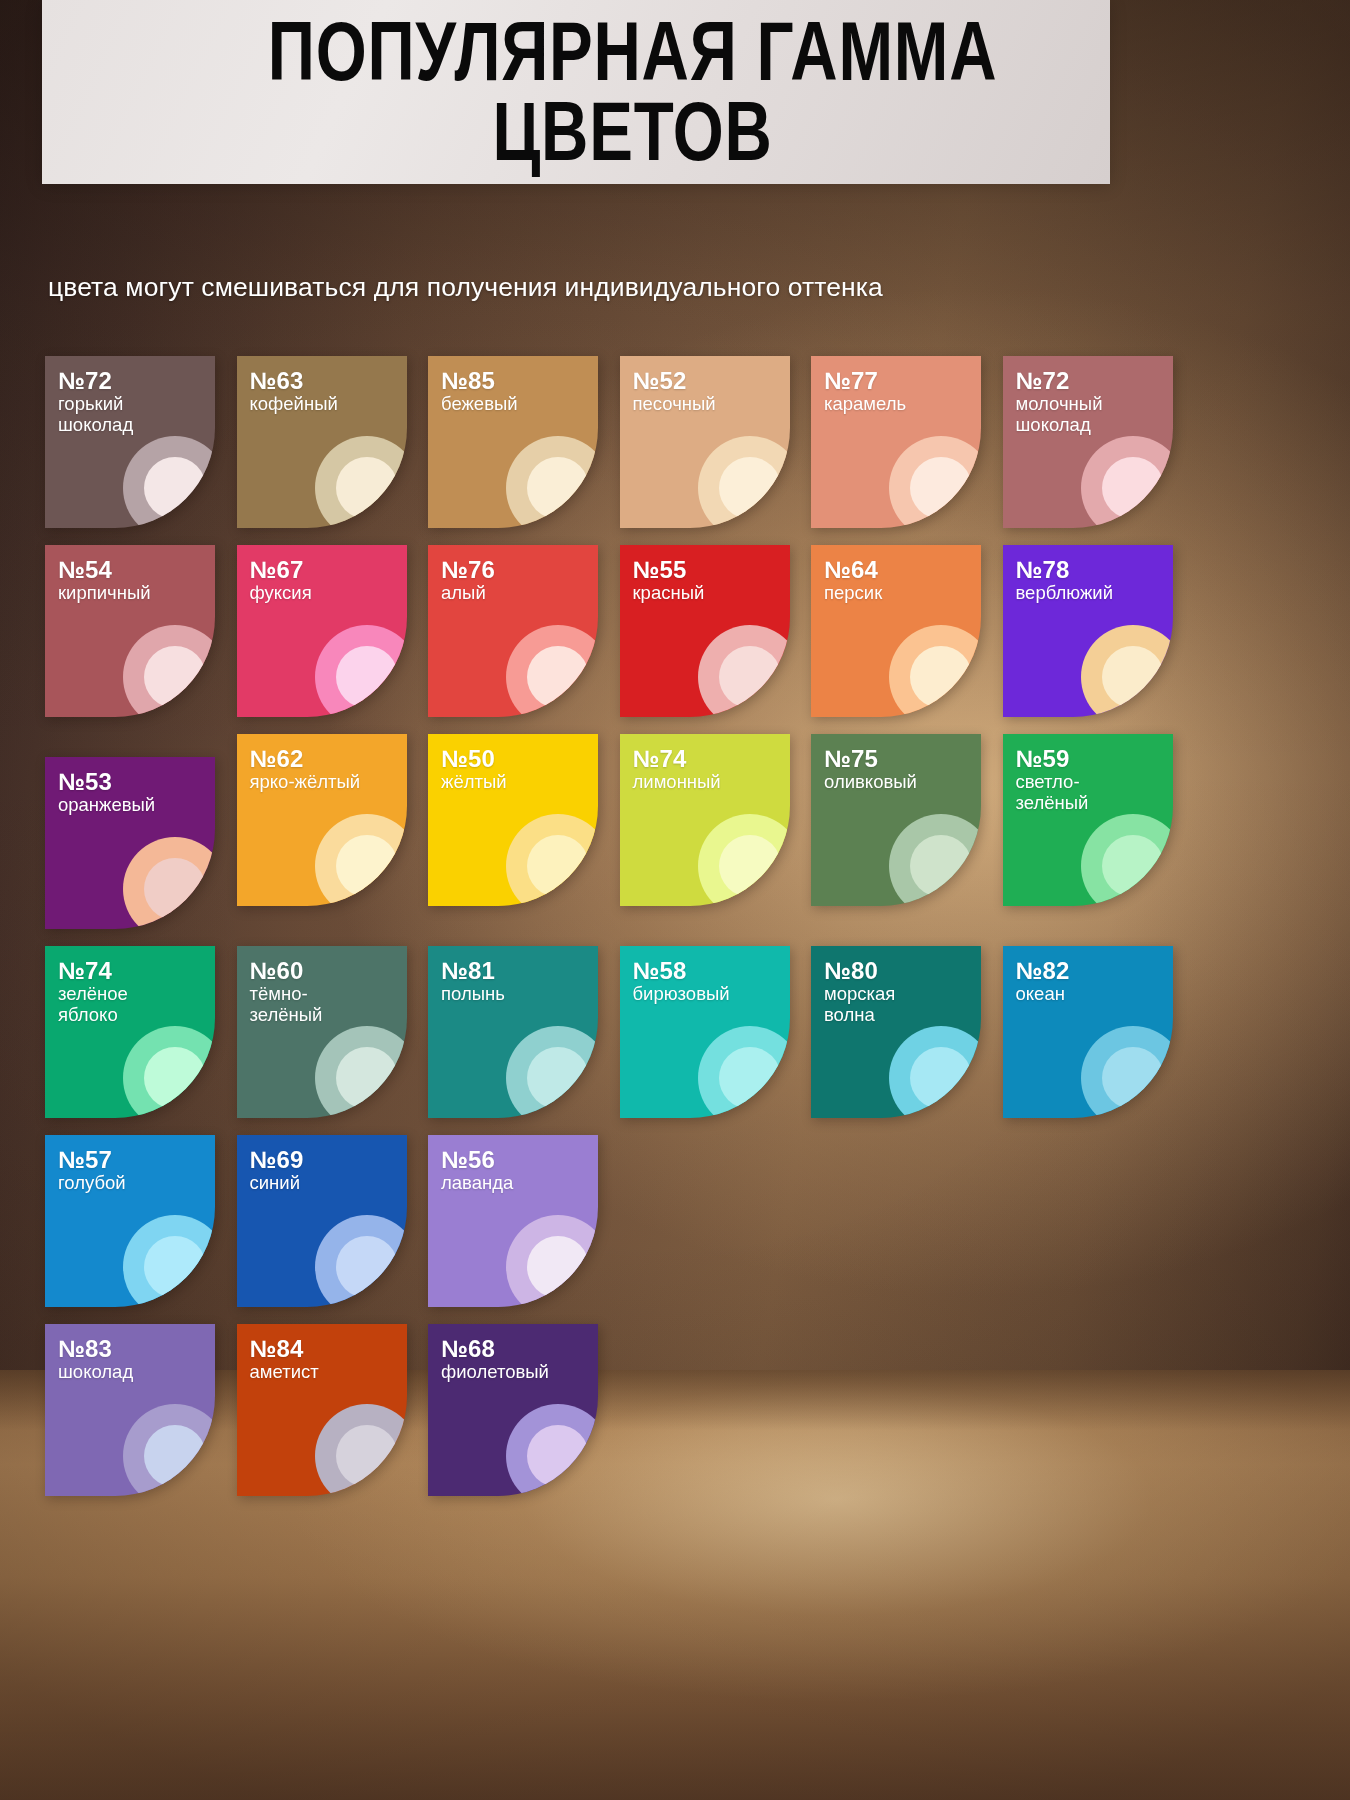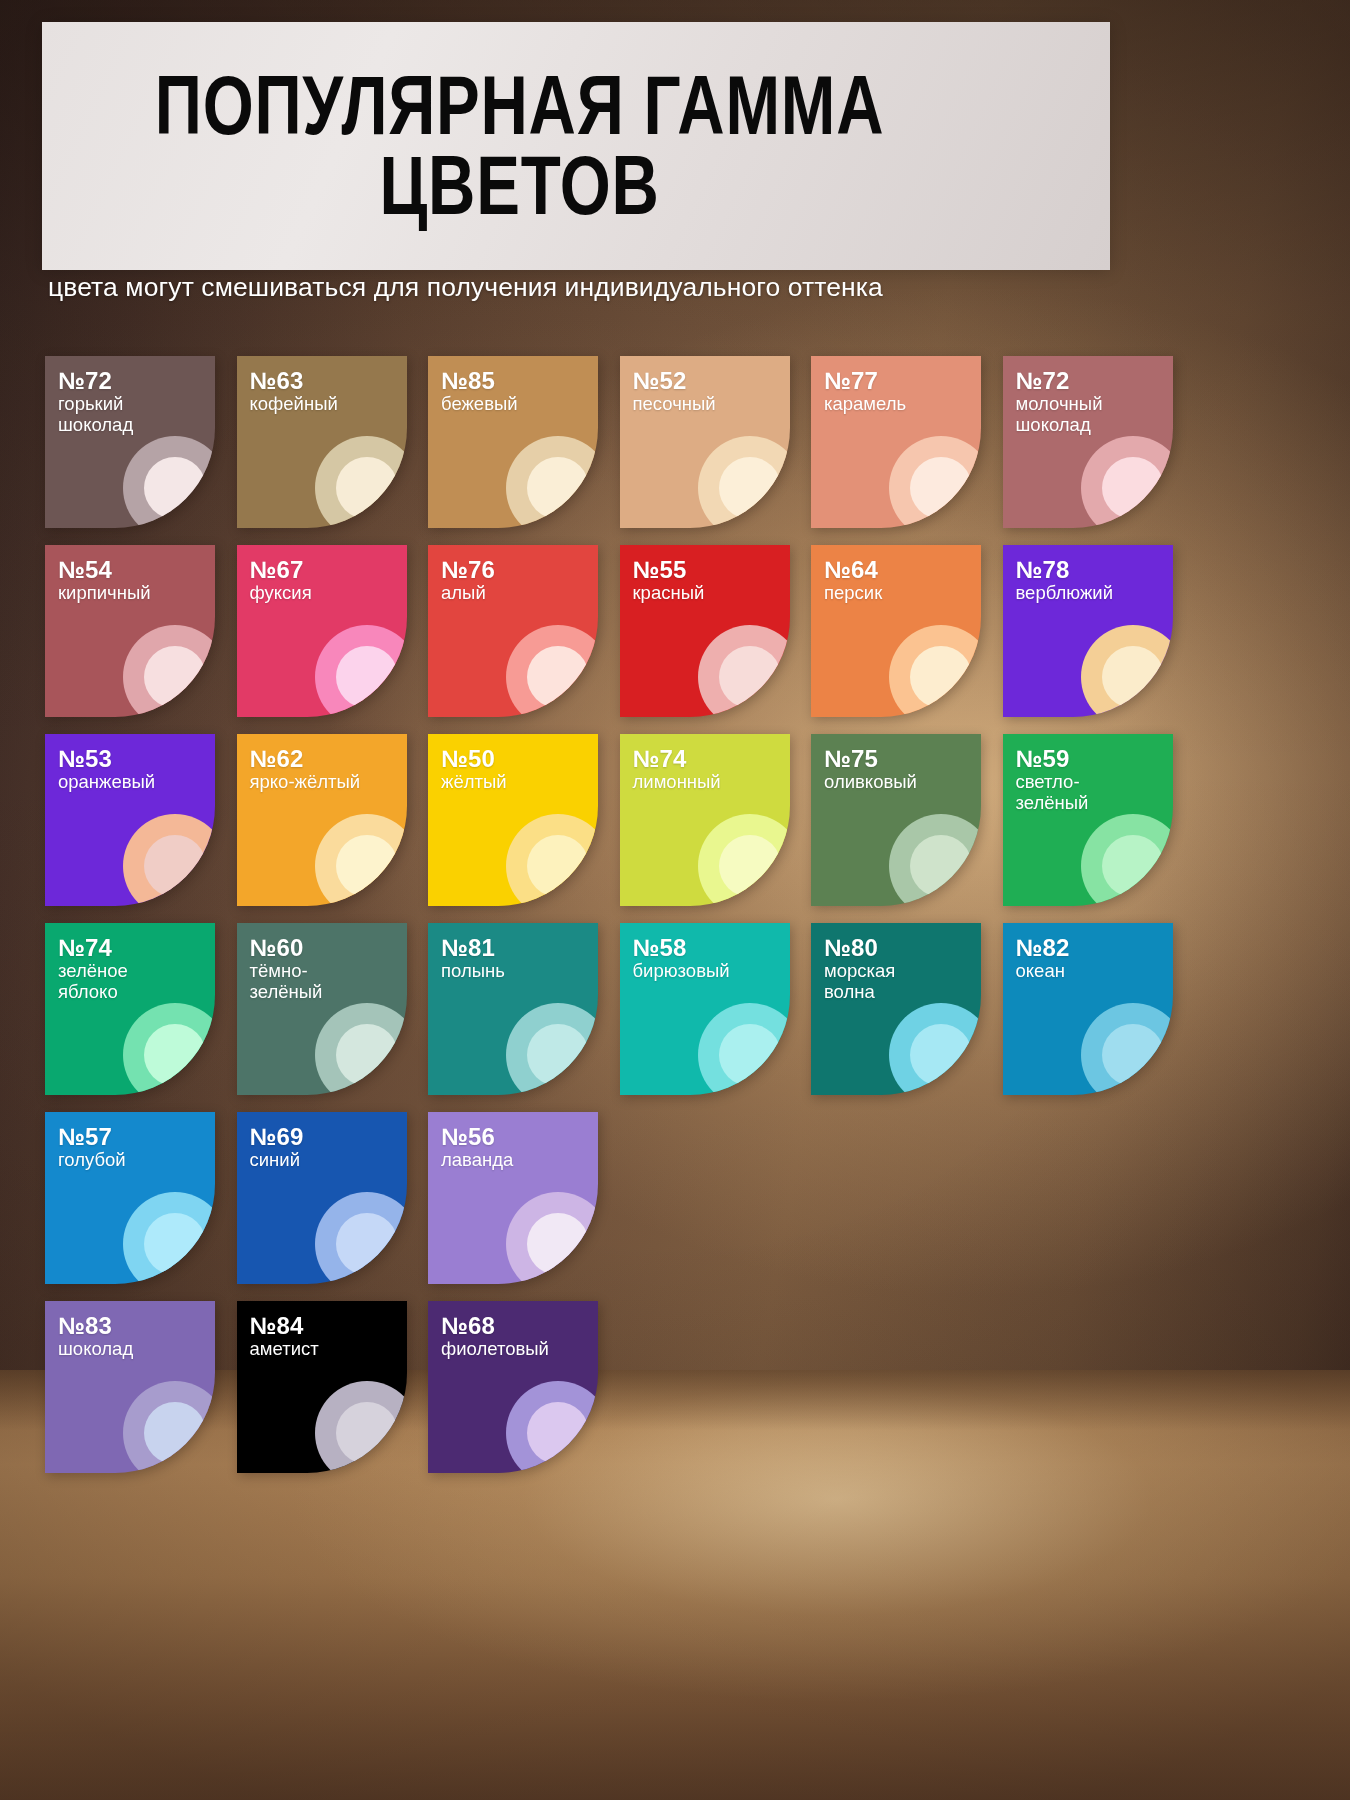--- a/index.html
+++ b/index.html
@@ -31,25 +31,24 @@
     position:absolute;left:0;right:0;bottom:392px;height:22px;
     background:linear-gradient(180deg,rgba(255,228,186,.55),rgba(150,108,68,.55));
     filter:blur(1px);opacity:.75;
   }
   .bg-vign{
     position:absolute;inset:0;
     background:radial-gradient(ellipse 1150px 1000px at 50% 48%, rgba(0,0,0,0) 38%, rgba(25,14,10,.38) 100%);
   }
   
   #banner{
-    position:absolute;left:42px;top:0;width:1068px;height:248px;z-index:3;
+    position:absolute;left:42px;top:0;width:1068px;height:184px;z-index:3;
     background:linear-gradient(115deg,#e6e1e0 0%,#ece8e7 30%,#e2dcdb 62%,#d6cfce 100%);
-    display:flex;align-items:center;justify-content:flex-start;
+    display:flex;align-items:center;justify-content:flex-end;
     box-shadow:0 2px 16px rgba(0,0,0,.18);
-    margin-top:22px;
   }
   #title{
     color:#0a0a0a;text-align:center;line-height:.95;
     font-family:"Liberation Sans Narrow","Liberation Sans",sans-serif;
     font-weight:700;font-size:84px;letter-spacing:1px;
     transform:scaleX(.78);transform-origin:center;white-space:pre-line;
     margin:0;padding:0 10px;
   }
   #subtitle{
     position:absolute;left:48px;top:272px;z-index:3;
@@ -222,21 +221,21 @@
             <span class="num">№78</span>
             <span class="nm">верблюжий</span>
           </div>
           <div class="c-mid" style="background: rgb(244, 207, 150);"></div>
           <div class="c-in" style="background: rgb(251, 236, 203);"></div>
         </div>
       </div>
     </div>
     <div class="row">
       <div class="cell">
-        <div class="swatch" style="background: #6d28d9;">
+        <div class="swatch" style="background: #701a75; margin-top: 23px;">
           <div class="lbl">
             <span class="num">№53</span>
             <span class="nm">оранжевый</span>
           </div>
           <div class="c-mid" style="background: rgb(244, 184, 151);"></div>
           <div class="c-in" style="background: rgb(240, 205, 198);"></div>
         </div>
       </div>
       <div class="cell">
         <div class="swatch" style="background: rgb(243, 166, 42);">
@@ -392,21 +391,21 @@
         <div class="swatch" style="background: rgb(127, 104, 179);">
           <div class="lbl">
             <span class="num">№83</span>
             <span class="nm">шоколад</span>
           </div>
           <div class="c-mid" style="background: rgb(167, 156, 205);"></div>
           <div class="c-in" style="background: rgb(200, 211, 238);"></div>
         </div>
       </div>
       <div class="cell">
-        <div class="swatch" style="background: #000000;">
+        <div class="swatch" style="background: #c2410c;">
           <div class="lbl">
             <span class="num">№84</span>
             <span class="nm">аметист</span>
           </div>
           <div class="c-mid" style="background: rgb(183, 177, 194);"></div>
           <div class="c-in" style="background: rgb(214, 210, 220);"></div>
         </div>
       </div>
       <div class="cell">
         <div class="swatch" style="background: rgb(76, 42, 114);">

